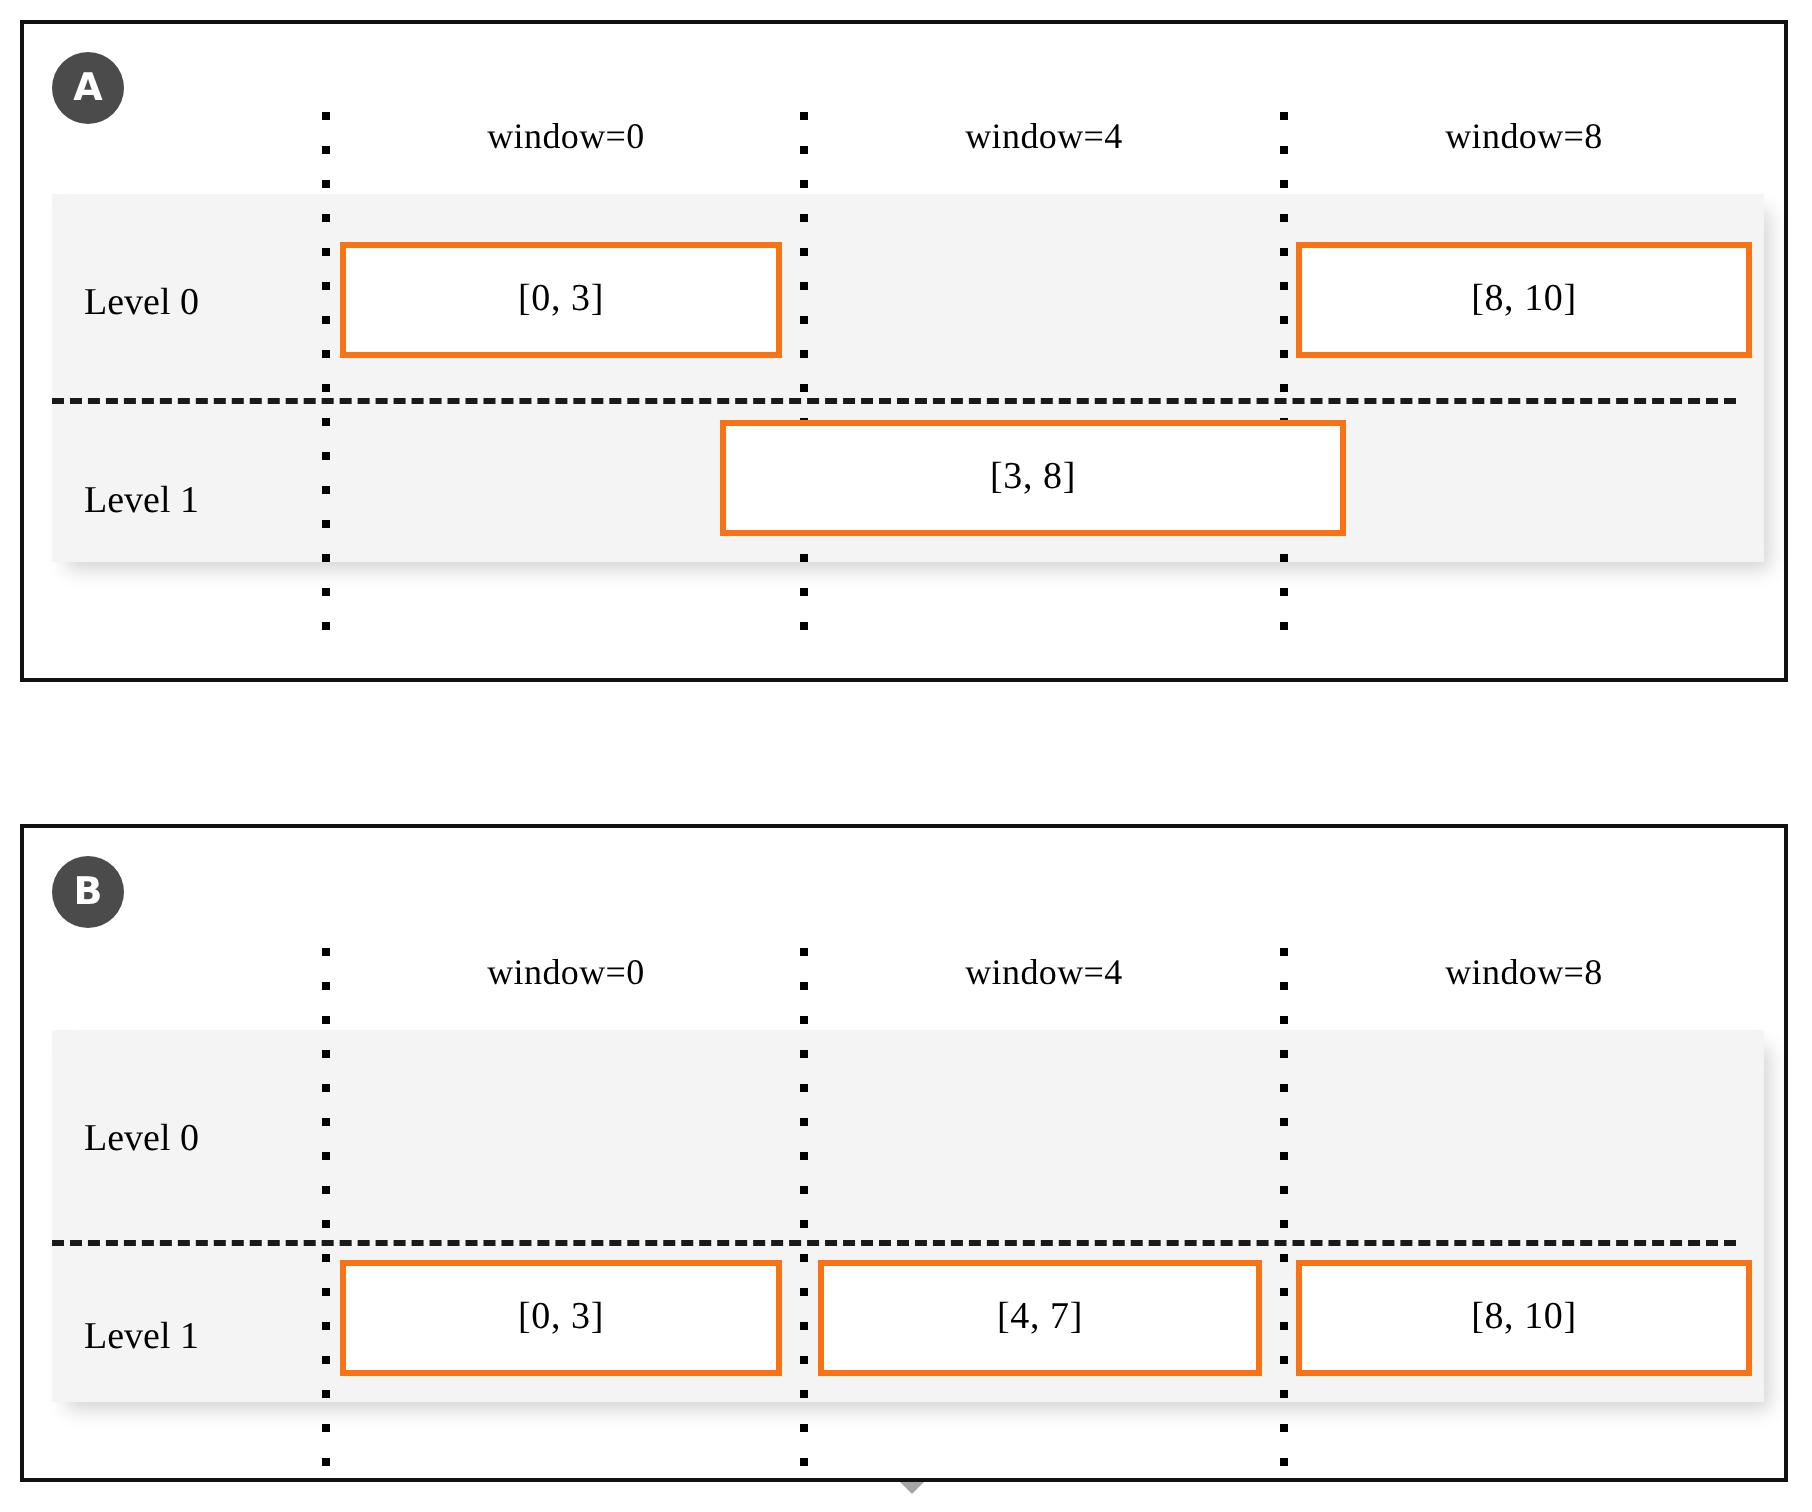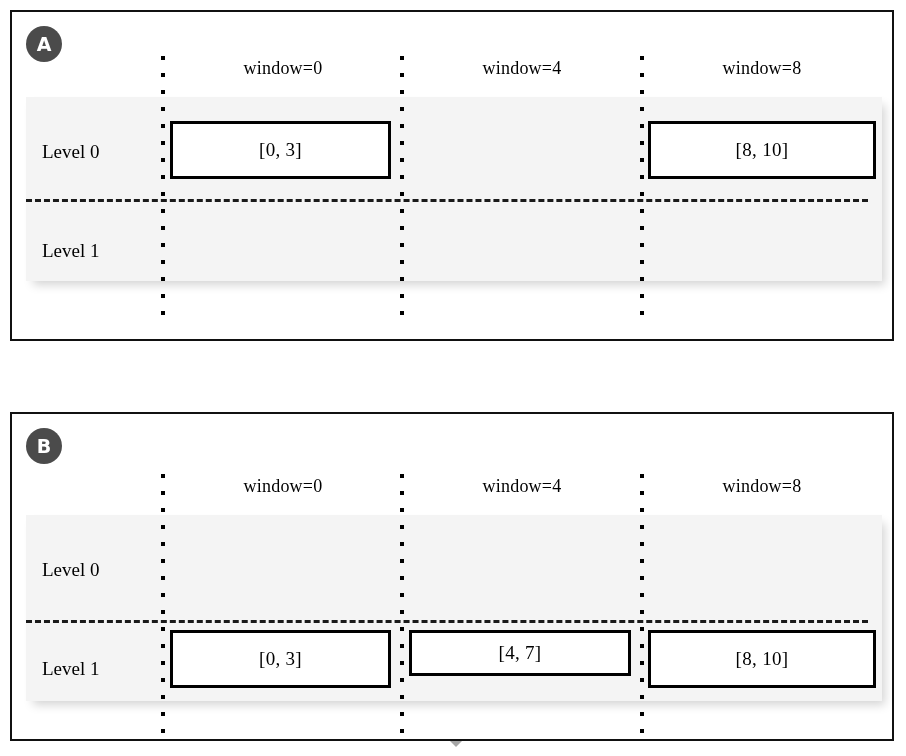--- a/index.html
+++ b/index.html
@@ -78,21 +78,21 @@
   
   .hdash {
     position: absolute;
     height: 0;
     border-top: 3px dashed #1a1a1a;
   }
 
   
   .ibox {
     position: absolute;
-    border: 3px solid #000000;
+    border: 3px solid #f97316;
     background: #ffffff;
     box-sizing: border-box;
     display: flex;
     align-items: center;
     justify-content: center;
     font-size: 19px;
     letter-spacing: 0.3px;
   }
 
   
@@ -153,20 +153,21 @@
   <div class="level-label" style="left:30px; top:228px;">Level 1</div>
 
   <div class="hdash" style="left:14px; top:187px; width:842px;"></div>
 
   <div class="vdot" style="left:149px; top:44px; height:266px;"></div>
   <div class="vdot" style="left:388px; top:44px; height:266px;"></div>
   <div class="vdot" style="left:628px; top:44px; height:266px;"></div>
 
   <div class="ibox" style="left:158px; top:109px; width:221px; height:58px;">[0, 3]</div>
   <div class="ibox" style="left:636px; top:109px; width:228px; height:58px;">[8, 10]</div>
+  <div class="ibox" style="left:348px; top:198px; width:313px; height:58px;">[3, 8]</div>
 </div>
 
 <div id="transition">
   <div class="arrow">
     <div class="arrow-shaft"></div>
     <div class="arrow-head"></div>
   </div>
   <div class="caption">Strict window compaction, window = 4</div>
 </div>
 
@@ -183,15 +184,15 @@
   <div class="level-label" style="left:30px; top:145px;">Level 0</div>
   <div class="level-label" style="left:30px; top:244px;">Level 1</div>
 
   <div class="hdash" style="left:14px; top:206px; width:842px;"></div>
 
   <div class="vdot" style="left:149px; top:60px; height:268px;"></div>
   <div class="vdot" style="left:388px; top:60px; height:268px;"></div>
   <div class="vdot" style="left:628px; top:60px; height:268px;"></div>
 
   <div class="ibox" style="left:158px; top:216px; width:221px; height:58px;">[0, 3]</div>
-  <div class="ibox" style="left:397px; top:216px; width:222px; height:46px;">[4, 7]</div>
+  <div class="ibox" style="left:397px; top:216px; width:222px; height:58px;">[4, 7]</div>
   <div class="ibox" style="left:636px; top:216px; width:228px; height:58px;">[8, 10]</div>
 </div>
 
 </body></html>

